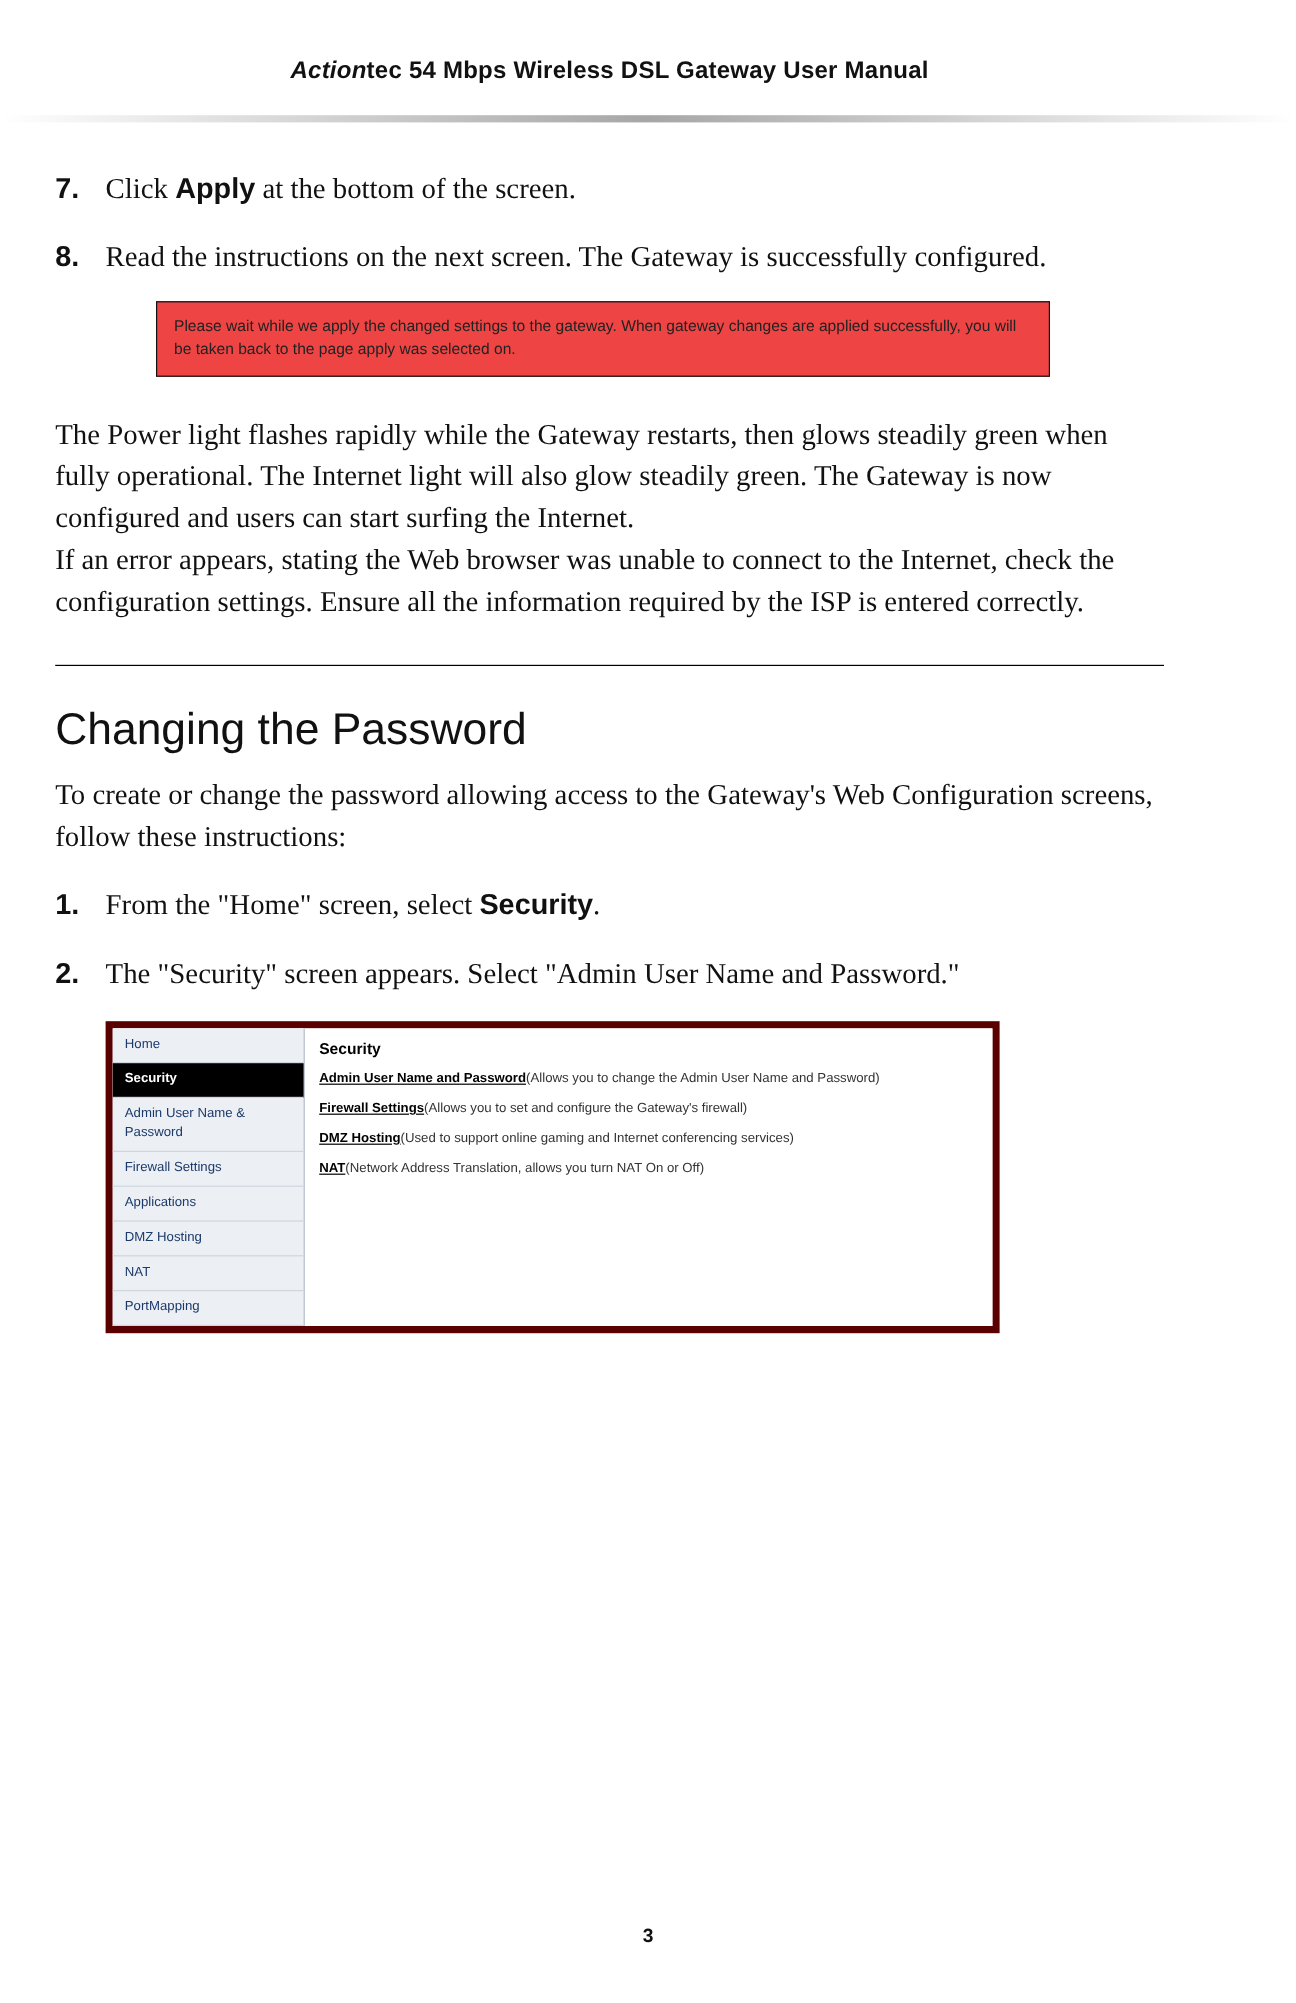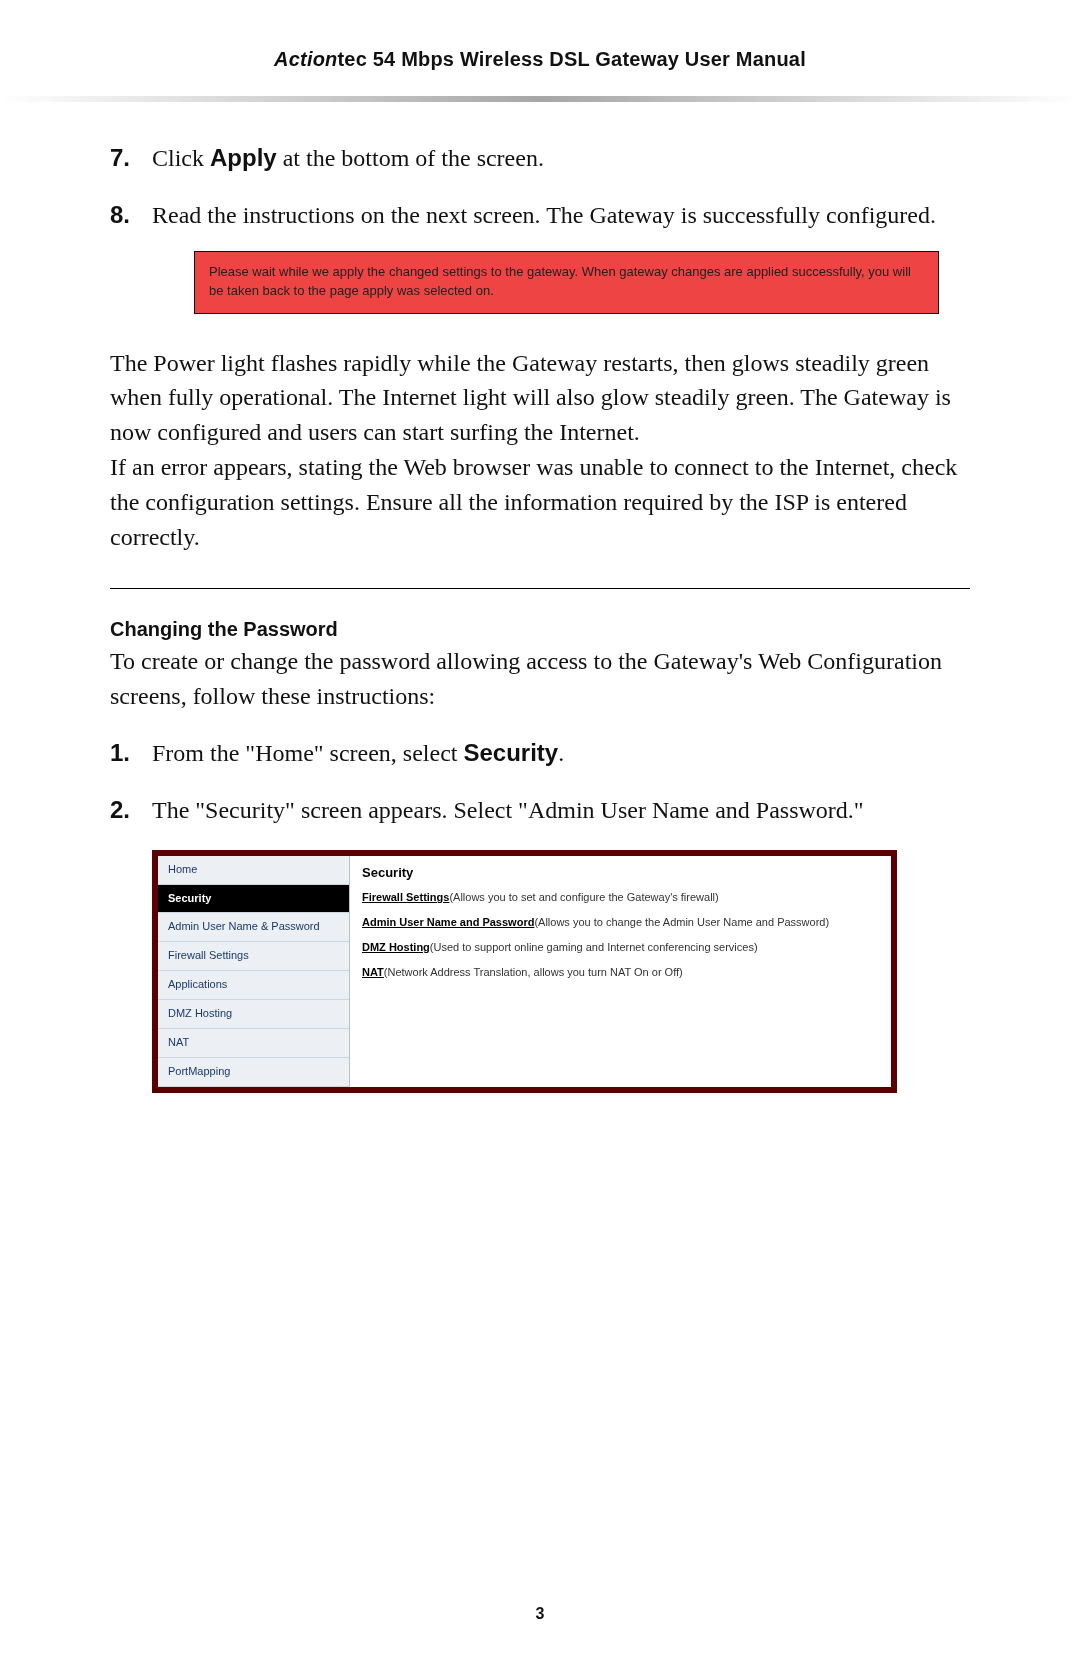--- a/index.html
+++ b/index.html
@@ -1,33 +1,33 @@
 <!DOCTYPE html>
 <html><head>
 <meta charset="utf-8">
 <style>
   * { box-sizing: border-box; margin: 0; padding: 0; }
   html, body { width: 1080px; height: 1669px; background: #fff; font-family: Georgia, 'Times New Roman', serif; color: #111; }
-  .page { width: 1080px; height: 1669px; position: relative; padding: 48px 110px 60px 110px; }
+  .page { width: 1080px; height: 1669px; position: relative; padding: 48px 110px 60px 46px; }
   .top-rule { position: absolute; left: 0; right: 0; top: 96px; height: 6px; background: linear-gradient(to right, rgba(0,0,0,0) 0%, rgba(0,0,0,0.35) 50%, rgba(0,0,0,0) 100%); }
   .header { text-align: center; font-family: Arial, Helvetica, sans-serif; font-weight: 700; font-size: 20px; letter-spacing: 0.2px; }
   .header .brand-ital { font-style: italic; }
   .content { margin-top: 70px; font-size: 24px; line-height: 1.45; }
   ol.steps { list-style: none; padding: 0; margin: 0; }
   ol.steps > li { display: flex; margin-bottom: 22px; }
   ol.steps > li .num { font-family: Arial, Helvetica, sans-serif; font-weight: 700; min-width: 42px; }
   ol.steps > li .body { flex: 1; }
   .bold-sans { font-family: Arial, Helvetica, sans-serif; font-weight: 700; }
   .msg-box { margin: 18px 0 10px 42px; border: 1px solid #111; padding: 10px 14px 12px 14px; font-family: Arial, Helvetica, sans-serif; font-size: 13px; line-height: 1.5; color: #222; width: 745px; background: #ef4444; }
   .para { margin-top: 18px; }
   .section-rule { border: none; border-top: 1px solid #000; margin-top: 34px; }
-  h2.section-title { font-family: Arial, Helvetica, sans-serif; font-weight: 700; font-size: 20px; margin-top: 26px; }
+  h2.section-title { font-family: Arial, Helvetica, sans-serif; font-weight: 400; font-size: 37px; margin-top: 26px; margin-bottom: 12px; }
   .screenshot { margin: 20px 0 0 42px; width: 745px; border: 6px solid #5a0000; background: #5a0000; font-family: Arial, Helvetica, sans-serif; font-size: 11px; }
   .screenshot-inner { display: flex; background: #fff; }
-  .sidebar { width: 192px; background: #eceff4; border-right: 1px solid #b8c0cc; }
+  .sidebar { width: 160px; background: #eceff4; border-right: 1px solid #b8c0cc; }
   .sidebar div { padding: 6px 10px; border-bottom: 1px solid #cfd6e0; font-size: 11px; color: #1a3a6a; }
   .sidebar div.sel { background: #000; color: #fff; font-weight: 700; }
   .main-pane { flex: 1; padding: 8px 12px 14px 12px; }
   .main-pane .mp-title { font-weight: 700; font-size: 13px; margin-bottom: 8px; color: #000; }
   .main-pane .entry { margin-bottom: 10px; line-height: 1.35; }
   .main-pane .entry .lnk { text-decoration: underline; font-weight: 700; color: #000; }
   .main-pane .entry .desc { color: #333; }
   .page-number { position: absolute; bottom: 46px; left: 0; right: 0; text-align: center; font-family: Arial, Helvetica, sans-serif; font-weight: 700; font-size: 16px; }
 </style>
 </head>
@@ -85,22 +85,22 @@
           <div class="sel">Security</div>
           <div>Admin User Name &amp; Password</div>
           <div>Firewall Settings</div>
           <div>Applications</div>
           <div>DMZ Hosting</div>
           <div>NAT</div>
           <div>PortMapping</div>
         </div>
         <div class="main-pane">
           <div class="mp-title">Security</div>
+          <div class="entry"><span class="lnk">Admin User Name and Password</span><span class="desc">(Allows you to change the Admin User Name and Password)</span></div>
           <div class="entry"><span class="lnk">Firewall Settings</span><span class="desc">(Allows you to set and configure the Gateway's firewall)</span></div>
-          <div class="entry"><span class="lnk">Admin User Name and Password</span><span class="desc">(Allows you to change the Admin User Name and Password)</span></div>
           <div class="entry"><span class="lnk">DMZ Hosting</span><span class="desc">(Used to support online gaming and Internet conferencing services)</span></div>
           <div class="entry"><span class="lnk">NAT</span><span class="desc">(Network Address Translation, allows you turn NAT On or Off)</span></div>
         </div>
       </div>
     </div>
   </div>
 
   <div class="page-number">3</div>
 </div>
 

